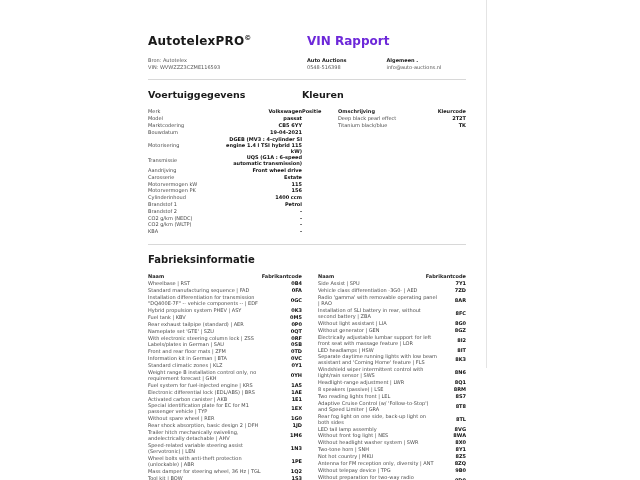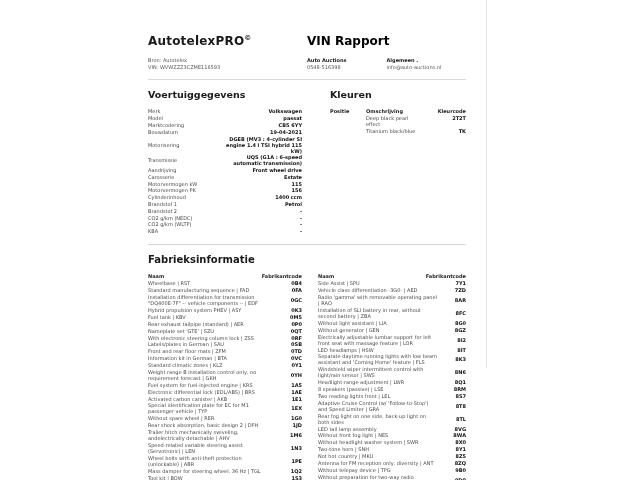--- a/index.html
+++ b/index.html
@@ -6,31 +6,31 @@
   html,body { width:640px; height:480px; background:#ffffff; overflow:hidden;
               font-family:"DejaVu Sans", sans-serif; color:#222; }
   .page { position:absolute; left:128px; top:0; width:359px; height:368px;
           background:#fff; border-right:1px solid #e4e4e4; }
   .content { padding:34px 20px 0 20px; }
 
   
   .hdr { display:grid; grid-template-columns:1fr 1fr; }
   .brand { font-size:12px; font-weight:bold; color:#1a1a1a; letter-spacing:0.2px; }
   .brand sup { font-size:7px; }
-  .doc-title { font-size:12px; font-weight:bold; color:#000000; }
+  .doc-title { font-size:12px; font-weight:bold; color:#6d28d9; }
   .hdr-sub { display:grid; grid-template-columns:1fr 1fr; margin-top:9px; }
   .sub-left { font-size:5px; line-height:6.5px; color:#555; }
   .contacts { display:grid; grid-template-columns:1fr 1fr; }
   .contact .cname { font-size:5px; font-weight:bold; color:#222; line-height:6.5px; }
   .contact .cval  { font-size:5px; color:#555; line-height:6.5px; }
 
   .rule { border-top:1px solid #d8d8d8; margin-top:9px; }
 
   
-  .sec1 { display:grid; grid-template-columns:154px 1fr; column-gap:28px; margin-top:9px; }
+  .sec1 { display:grid; grid-template-columns:154px 1fr; column-gap:0; margin-top:9px; }
   .sec-title { font-size:9.5px; font-weight:bold; color:#1a1a1a; margin-bottom:8px; }
 
   .vrow { display:flex; align-items:center; padding:0.4px 0; }
   .vlabel { flex:0 0 46%; font-size:5px; color:#4a4a4a; line-height:6px; }
   .vvalue { flex:1; font-size:5px; font-weight:bold; color:#111; text-align:right; line-height:6px; }
 
   .ktable .krow { display:flex; line-height:6px; padding:0.4px 0; }
   .k-pos { flex:0 0 36px; font-size:5px; color:#4a4a4a; }
   .k-oms { flex:1; font-size:5px; color:#4a4a4a; }
   .k-code { flex:0 0 42px; font-size:5px; text-align:right; color:#111; }

